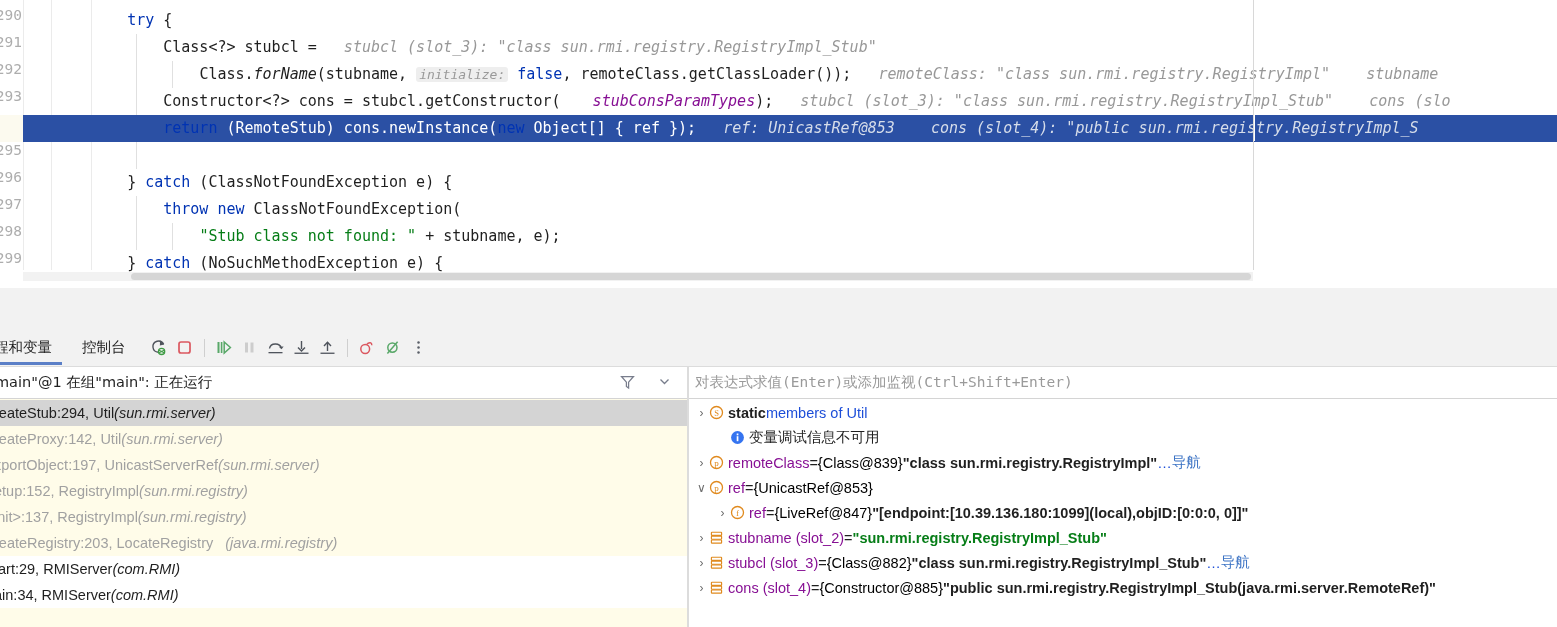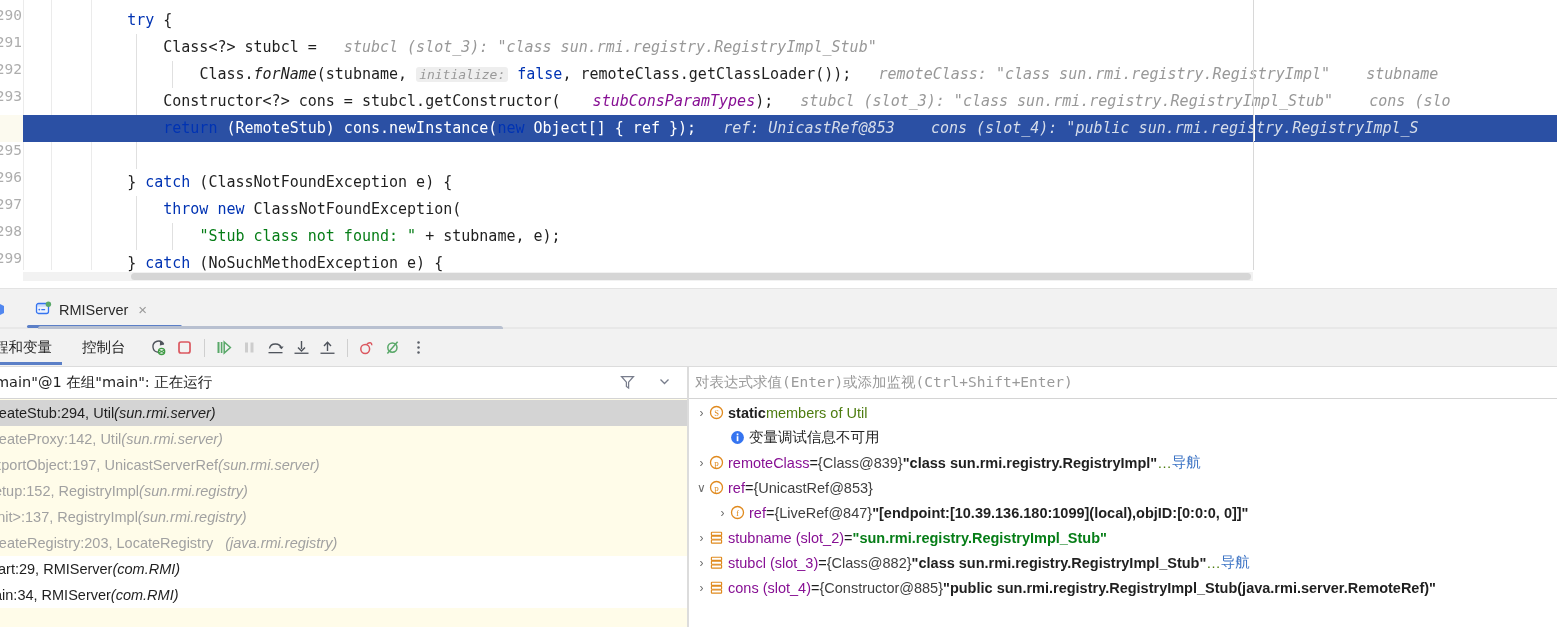--- a/index.html
+++ b/index.html
@@ -80,23 +80,23 @@
   #watch-input { position:absolute; left:0; top:0; width:868px; height:32px; background:#ffffff;
                  border-bottom:1px solid #d4d4d4; display:flex; align-items:center; padding-left:6px; }
   .watch-ph { font-family:"DejaVu Sans Mono", monospace; font-size:14.5px; color:#9a9a9a; }
   .var-row { position:absolute; left:0; width:868px; height:25px; display:flex; align-items:center;
              white-space:nowrap; font-size:14.5px; }
   .twisty { width:13px; color:#6e6e6e; font-size:12px; text-align:center; flex:0 0 13px; }
   .vicon { flex:0 0 16px; width:16px; height:16px; margin-right:4px; display:flex;
            align-items:center; justify-content:center; }
   .vname { color:#871094; }
   .vname-static { color:#1f1f1f; font-weight:bold; }
-  .vdim { color:#4d7c0f; }
+  .vdim { color:#1d4ed8; }
   .veq { color:#1f1f1f; }
-  .vref { color:#404040; }
+  .vref { color:#000000; }
   .vstr { color:#067d17; font-weight:bold; }
   .vstr-plain { color:#1f1f1f; font-weight:bold; }
   .vlink { color:#3a72c4; }
   .vinfo-txt { color:#1f1f1f; font-family:"DejaVu Sans", sans-serif; }
 
   svg { display:block; overflow:visible; }
 </style>
 </head>
 <body>
 
@@ -139,44 +139,20 @@
       <div class="code-text" style="top: 250px; line-height: 27px; font-family: &quot;DejaVu Sans Mono&quot;, monospace; font-size: 15px;"><span>    </span><span class="pl">} </span><span class="k">catch</span><span class="pl"> (NoSuchMethodException e) {</span></div>
       <div class="caret" style="left: 1253px; top: 114px; height: 27px;"></div>
     </div>
   <div class="fold-line"></div>
   <div class="ed-hscroll-track"></div>
   <div class="ed-hscroll-thumb"></div>
 </div>
 
 <div id="bottom">
 
-  <div id="tabstrip">
-    <div class="partial-icon">
-      <svg width="16" height="18" viewBox="0 0 16 18">
-        <path d="M4 2 L10 5 L10 12 L4 15 Z" fill="#3574f0" opacity="0.85"></path>
-        <path d="M2 6 L6 8 L6 13 L2 11 Z" fill="#3574f0"></path>
-      </svg>
-    </div>
-    <div class="strip-scroll-track"></div>
-    <div class="run-tab">
-      <span>
-        <svg width="17" height="17" viewBox="0 0 17 17">
-          <rect x="1.5" y="2.5" width="12" height="10" rx="2" fill="#eef3fd" stroke="#3574f0" stroke-width="1.3"></rect>
-          <rect x="1.5" y="2.5" width="12" height="3.2" rx="1.6" fill="#3574f0" opacity="0.18"></rect>
-          <circle cx="4.3" cy="8.6" r="0.9" fill="#3574f0"></circle>
-          <rect x="6.2" y="8" width="4" height="1.3" rx="0.6" fill="#3574f0"></rect>
-          <circle cx="13.4" cy="3.2" r="2.7" fill="#59a869"></circle>
-        </svg>
-      </span>
-      <span class="tab-label">RMIServer</span>
-      <span class="tab-close">×</span>
-    </div>
-    <div class="run-tab-underline"></div>
-    <div class="strip-scroll"></div>
-  </div>
 
   <div id="toolbar">
     <span class="tb-text" style="margin-left:-6px;">程和变量</span>
     <span class="tb-text" style="margin-left:30px;">控制台</span>
     <span style="display:inline-block;width:20px;"></span>
     <span id="tb-buttons" style="display:flex;align-items:center;">
         <div class="tb-btn">
           <span>
             <svg width="19" height="19" viewBox="0 0 19 19">
         <path d="M14.6 6.2 A5.6 5.6 0 1 0 9.3 14.2" fill="none" stroke="#4f545c" stroke-width="1.4"></path>

